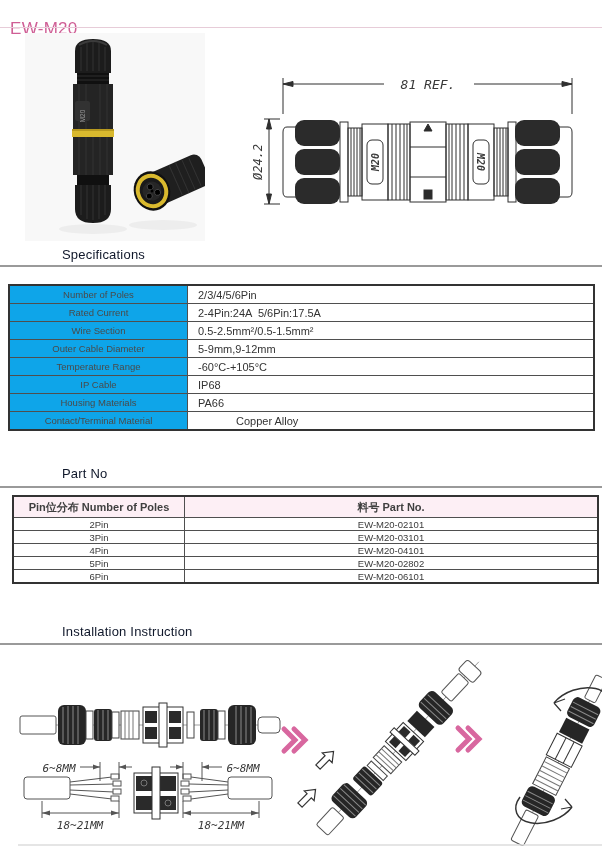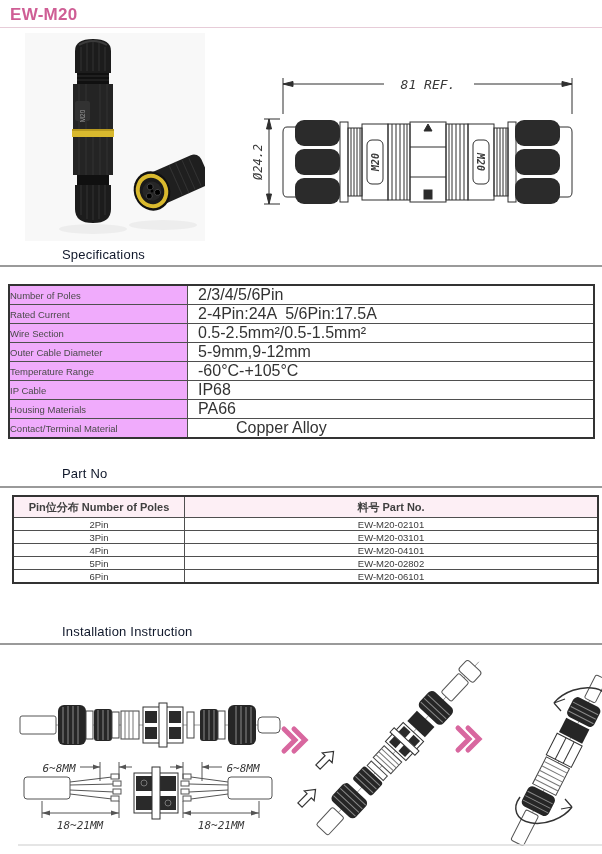--- a/index.html
+++ b/index.html
@@ -3,43 +3,43 @@
 <meta charset="utf-8">
 <style>
   html,body { margin:0; padding:0; background:#ffffff; }
   .page {
     position:relative; width:602px; height:854px; background:#ffffff;
     font-family:"Liberation Sans", sans-serif; color:#333; overflow:hidden;
   }
   .abs { position:absolute; }
 
   
-  .title { left:10px; top:5px; font-size:17px; font-weight:bold; color:#cf5e95; letter-spacing:0.3px; }
+  .title { left:10px; top:19px; font-size:17px; font-weight:normal; color:#cf5e95; letter-spacing:0.3px; }
   .title-rule { left:0; top:27px; width:602px; border-top:1px solid #e7ccd8; }
 
   
   .photo-box { left:25px; top:33px; width:180px; height:208px; background:#f8f8f8; }
 
   
   .draw-box { left:238px; top:52px; width:364px; height:188px; }
 
   
   .section-h { font-size:13px; color:#0f172a; font-weight:500; letter-spacing:0.2px; }
   .section-rule { width:602px; border-top:2px solid #9a9a9a; }
 
   
   .spec-table-wrap { left:8px; top:284px; width:587px; }
   table { border-collapse:collapse; width:100%; table-layout:fixed; }
   .spec-table { border:2px solid #333; }
   .spec-table td { border:1px solid #4f4f4f; height:17px; padding:0; }
   .spec-label {
-    width:177px; background:#f0abfc; text-align:left;
+    width:177px; background:#0ea5e9; text-align:center;
     font-size:9.5px; color:#4a4a4a;
   }
-  .spec-value { font-size:16px; color:#333; padding-left:10px !important; white-space:pre; }
+  .spec-value { font-size:11px; color:#333; padding-left:10px !important; white-space:pre; }
   .spec-table tr:last-child .spec-value { padding-left:48px !important; }
 
   
   .part-table-wrap { left:0; top:495px; width:587px;margin-left:12px; }
   .part-table { border:2px solid #333; }
   .part-table td, .part-table th { border:1px solid #4f4f4f; padding:0; text-align:center; }
   .part-table th { height:20px; background:#fdeff5; font-size:11px; color:#3f3f3f; font-weight:600; }
   .part-table td { height:12px; font-size:9.5px; color:#3a3a3a; }
   .part-col-poles { width:170px; }
 

